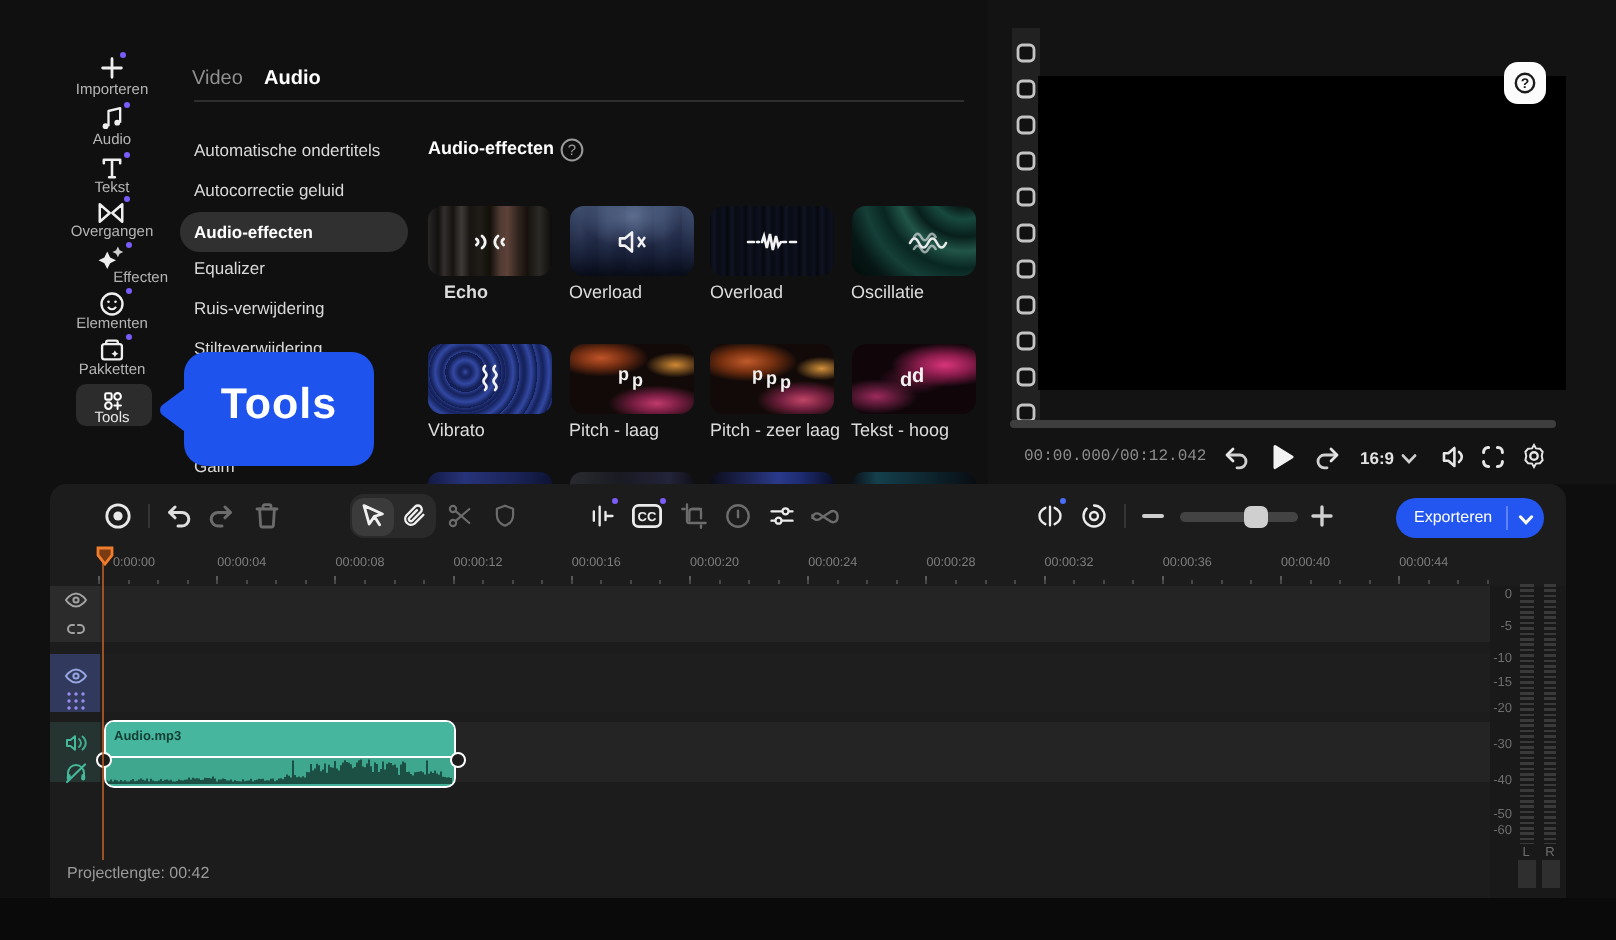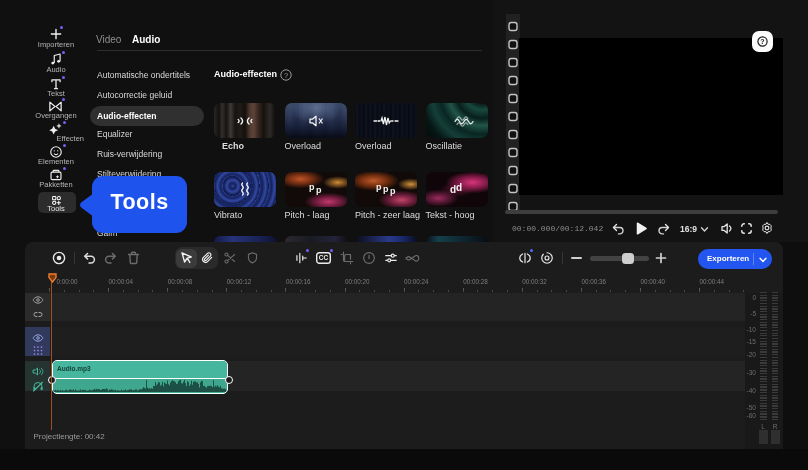--- a/index.html
+++ b/index.html
@@ -335,21 +335,21 @@
     <svg class="abs" style="left:546px;top:15px;" width="11" height="2" viewBox="0 0 11 2">
         <rect width="11" height="2" rx="1" fill="#cfcfcf"></rect>
       </svg>
     <div class="abs" style="left:565px;top:13.5px;width:59px;height:5px;background:#434343;border-radius:2.5px;"></div>
     <div class="abs" style="left:597px;top:10.5px;width:12px;height:11px;background:#cfcfcf;border-radius:3.5px;"></div>
     <svg class="abs" style="left:630px;top:10px;" width="12" height="12" viewBox="0 0 12 12" fill="none" stroke="#cfcfcf" stroke-width="1.7" stroke-linecap="round">
       <path d="M6 1.5v9M1.5 6h9"></path>
     </svg>
 
     <div class="abs" style="left:673px;top:6.5px;width:74px;height:20px;background:#2356f0;border-radius:10px;">
-      <div class="abs" style="left:9px;top:5.5px;font-size:8px;font-weight:bold;color:#fff;">Exporteren</div>
+      <div class="abs" style="left:9px;top:5.5px;font-size:8px;font-weight:normal;color:#fff;">Exporteren</div>
       <div class="abs" style="left:55px;top:4px;width:1px;height:12px;background:#5d83f5;"></div>
       <svg class="abs" style="left:61px;top:8px;" width="8" height="6" viewBox="0 0 8 6" fill="none" stroke="#fff" stroke-width="1.5" stroke-linecap="round">
         <path d="M1.2 1.4L4 4.4l2.8-3"></path>
       </svg>
     </div>
 
     <div class="abs rl" style="left:31.5px;top:36px;">0:00:00</div>
     <div class="abs rl" style="left:83.6px;top:36px;">00:00:04</div>
     <div class="abs rl" style="left:142.7px;top:36px;">00:00:08</div>
     <div class="abs rl" style="left:201.8px;top:36px;">00:00:12</div>

